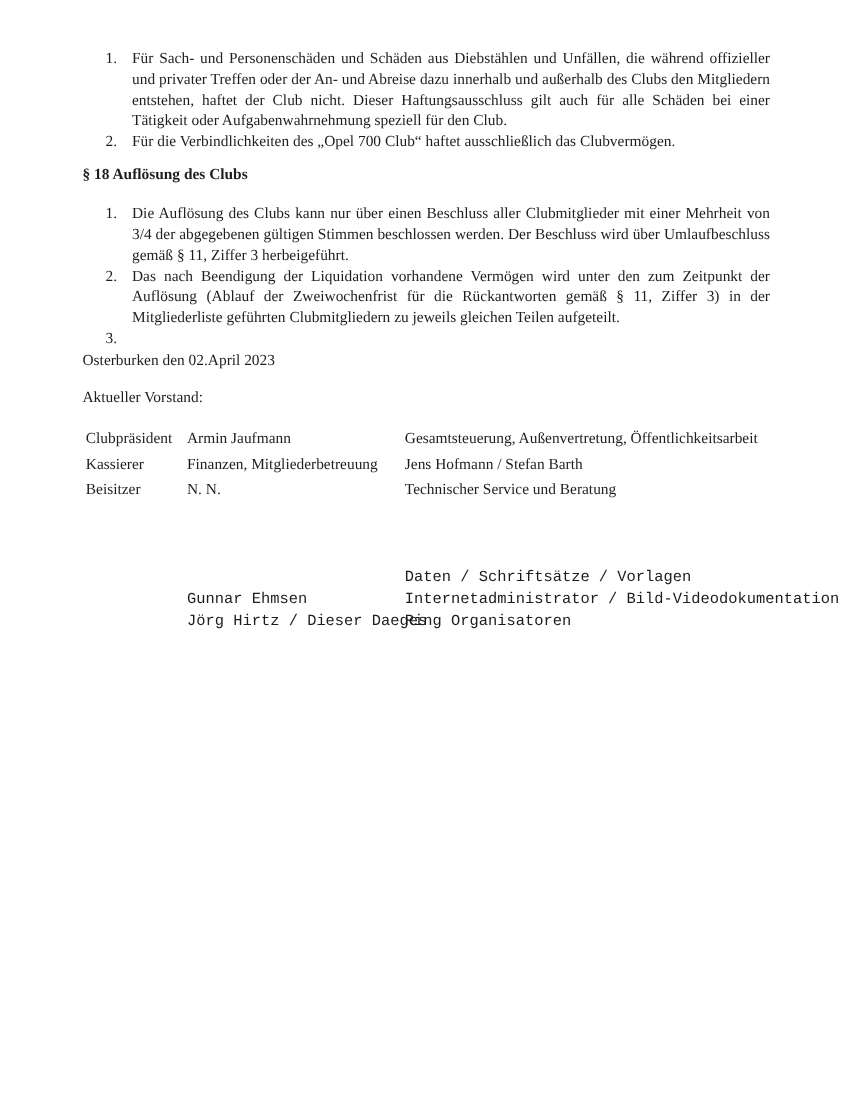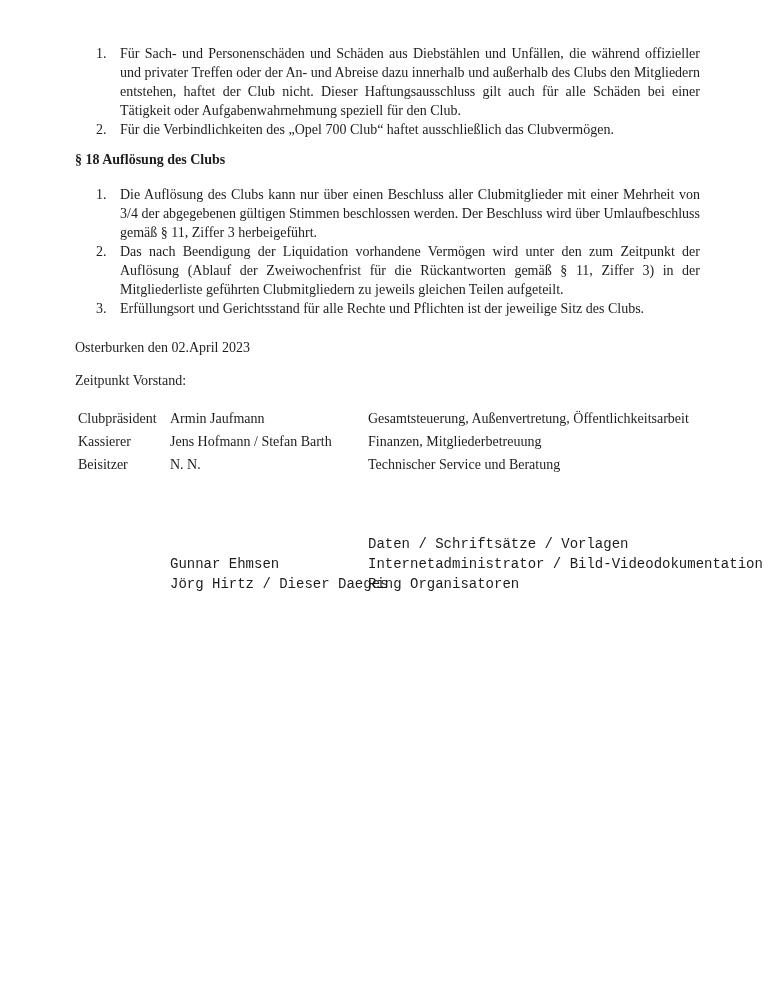--- a/index.html
+++ b/index.html
@@ -90,38 +90,37 @@
       <div class="num-item">
         <span class="num">1.</span>
         <span>Die Auflösung des Clubs kann nur über einen Beschluss aller Clubmitglieder mit einer Mehrheit von 3/4 der abgegebenen gültigen Stimmen beschlossen werden. Der Beschluss wird über Umlaufbeschluss gemäß § 11, Ziffer 3 herbeigeführt.</span>
       </div>
       <div class="num-item">
         <span class="num">2.</span>
         <span>Das nach Beendigung der Liquidation vorhandene Vermögen wird unter den zum Zeitpunkt der Auflösung (Ablauf der Zweiwochenfrist für die Rückantworten gemäß § 11, Ziffer 3) in der Mitgliederliste geführten Clubmitgliedern zu jeweils gleichen Teilen aufgeteilt.</span>
       </div>
       <div class="num-item">
         <span class="num">3.</span>
-        <span>Erfüllungsort und Gerichtsstand für alle Rechte und Pflichten ist der jeweilige Sitz des Clubs.</span>
       </div>
     </div>
 
     <div class="place-date">Osterburken den 02.April 2023</div>
 
-    <div class="board-label">Zeitpunkt Vorstand:</div>
+    <div class="board-label">Aktueller Vorstand:</div>
 
     <div class="board-table">
       <div class="trow">
         <span class="cell">Clubpräsident</span>
         <span class="cell">Armin Jaufmann</span>
         <span class="cell">Gesamtsteuerung, Außenvertretung, Öffentlichkeitsarbeit</span>
       </div>
       <div class="trow">
         <span class="cell">Kassierer</span>
+        <span class="cell">Finanzen, Mitgliederbetreuung</span>
         <span class="cell">Jens Hofmann / Stefan Barth</span>
-        <span class="cell">Finanzen, Mitgliederbetreuung</span>
       </div>
       <div class="trow">
         <span class="cell">Beisitzer</span>
         <span class="cell">N. N.</span>
         <span class="cell">Technischer Service und Beratung</span>
       </div>
     </div>
 
     <div class="support-table">
       <div class="trow">

